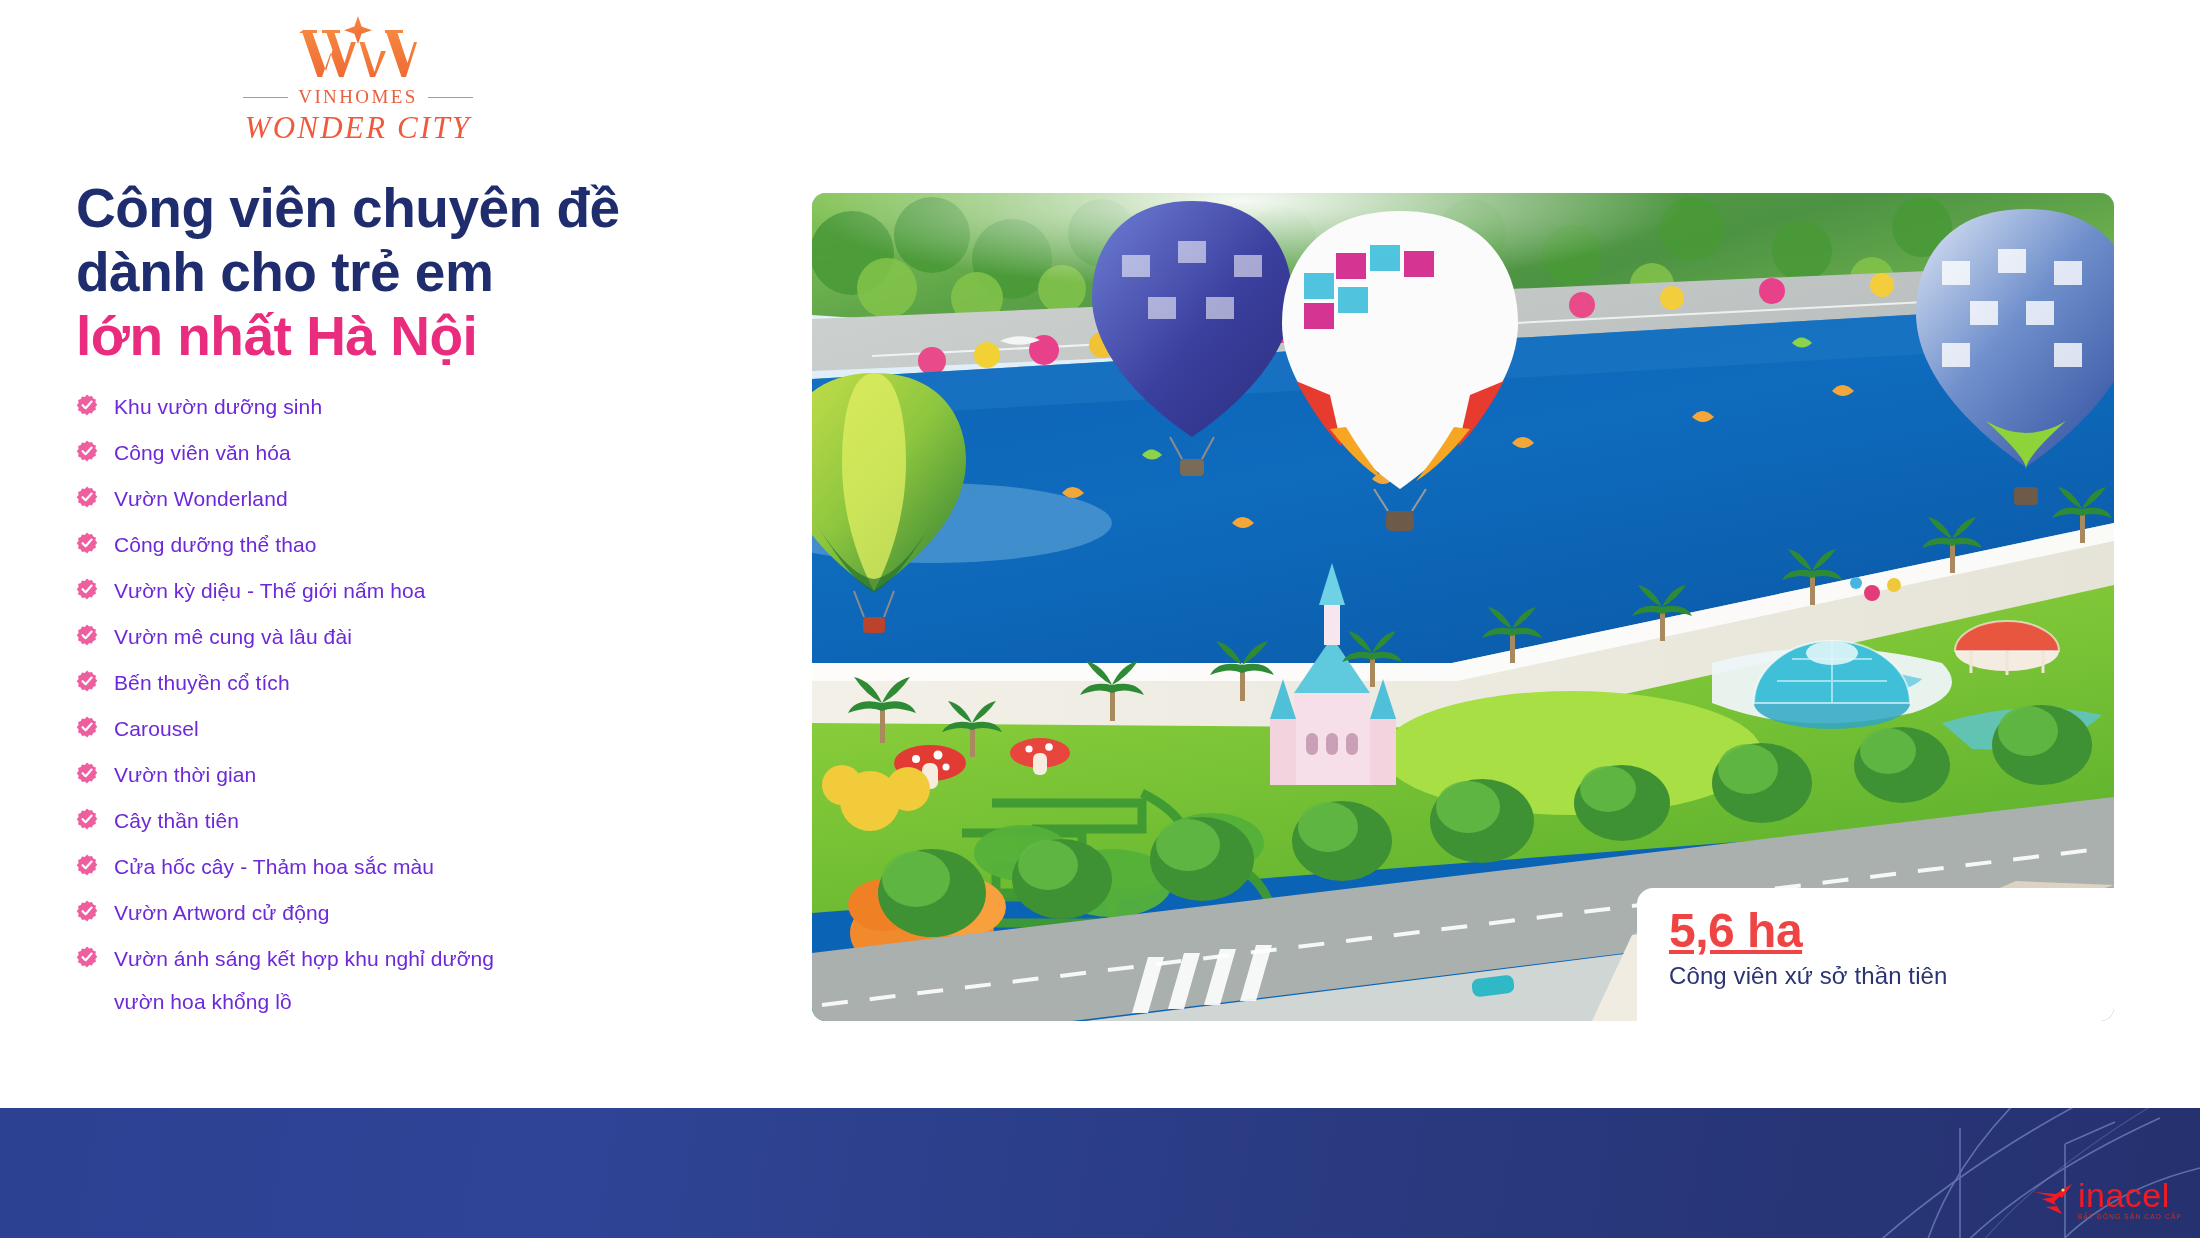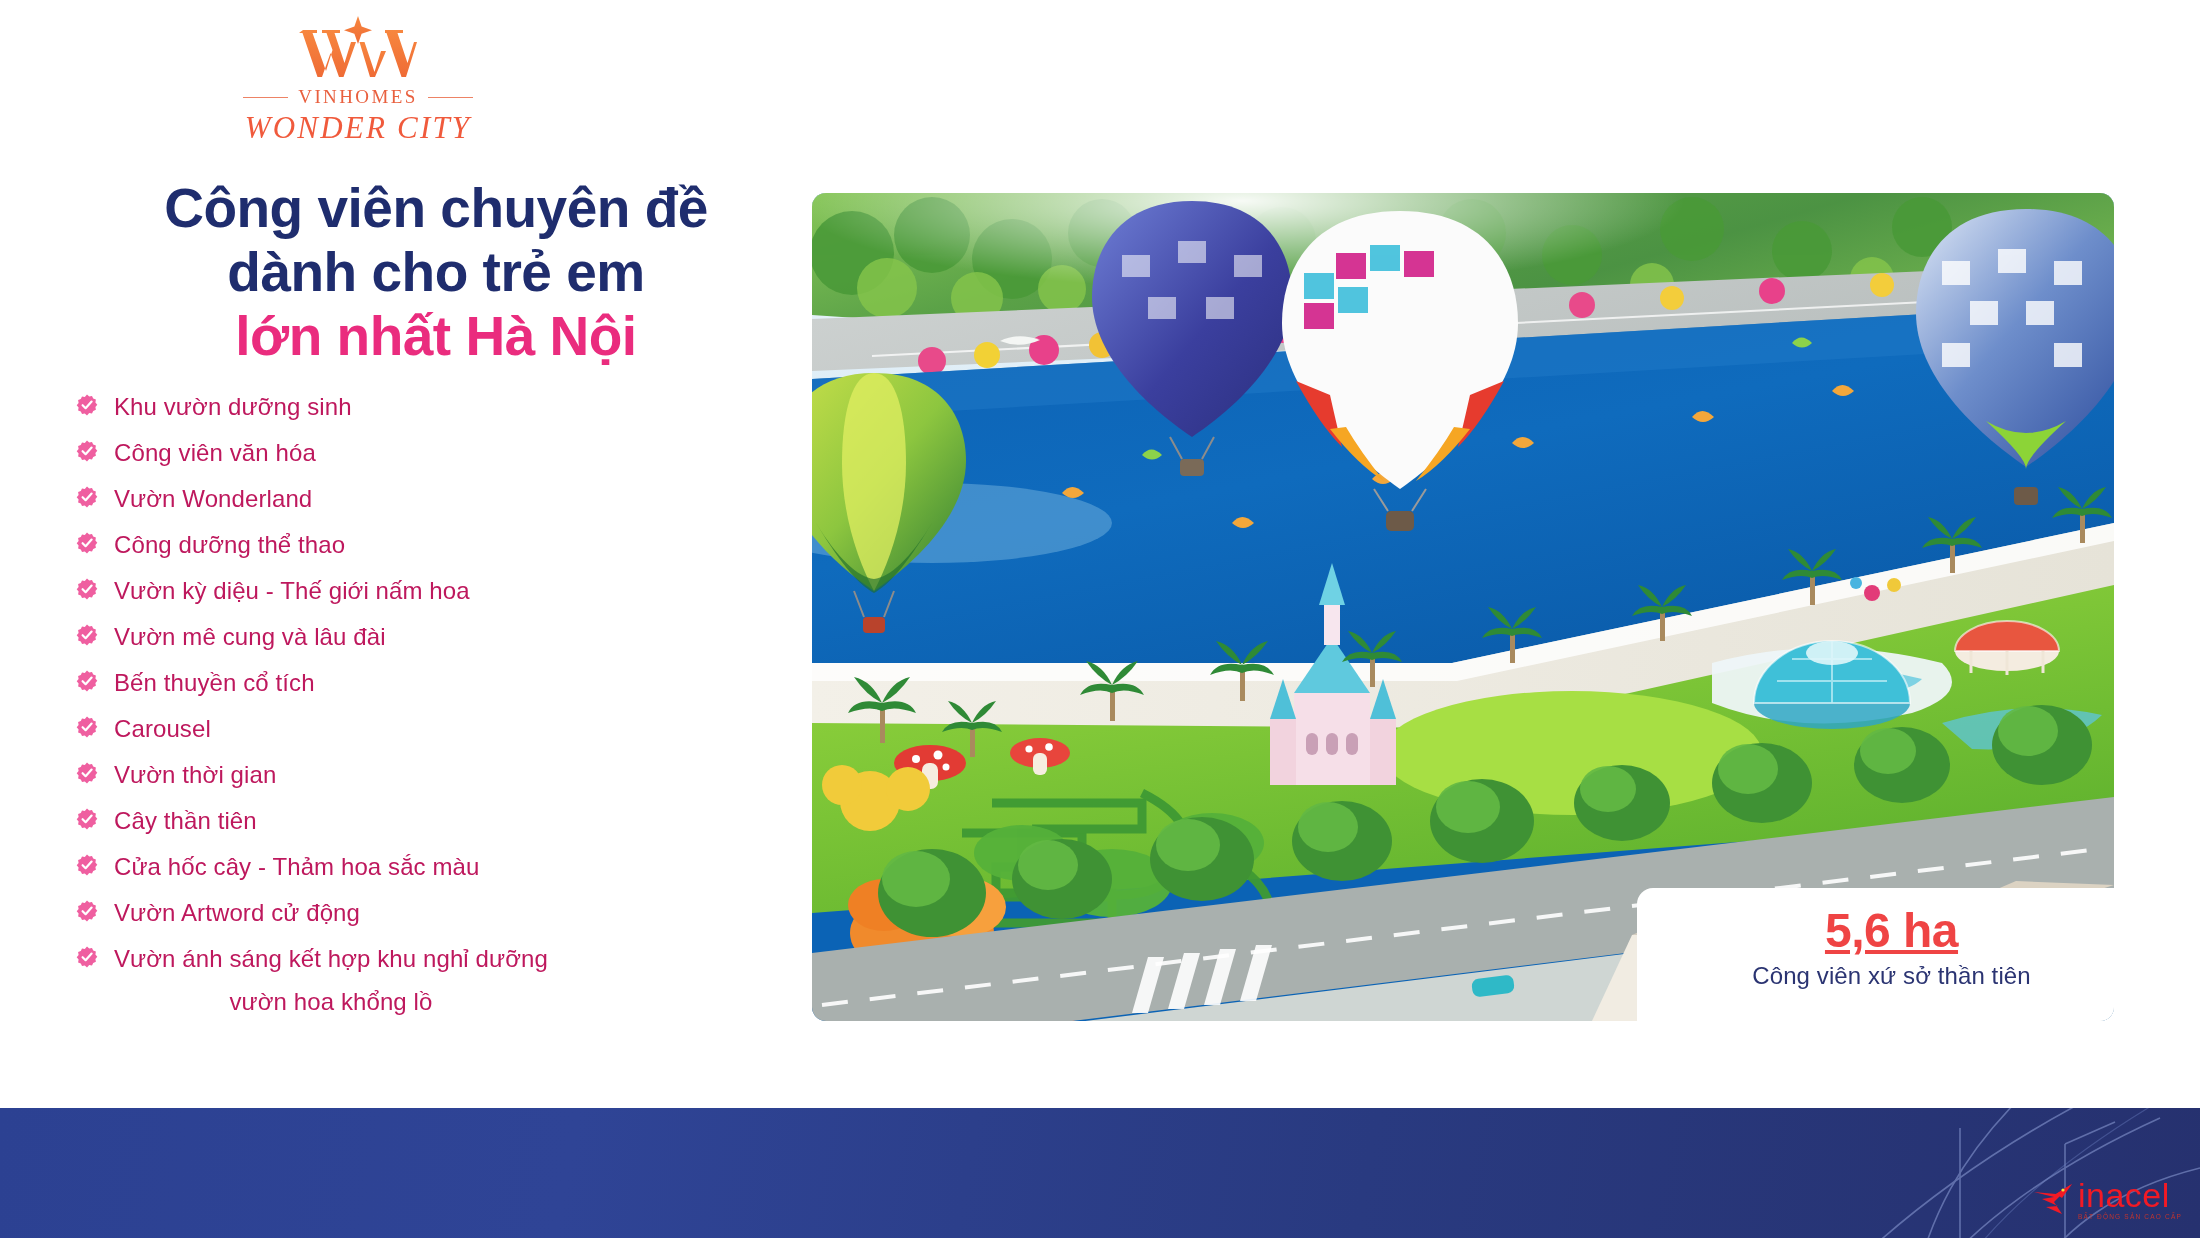--- a/index.html
+++ b/index.html
@@ -2,21 +2,21 @@
 <html><head>
 <meta charset="utf-8">
 <style>
   * { box-sizing: border-box; margin: 0; padding: 0; }
   html, body {
     width: 2200px; height: 1238px;
     background: #ffffff;
     font-family: "Liberation Sans", sans-serif;
     overflow: hidden;
   }
-  .slide { position: relative; width: 2200px; height: 1238px; background:#fff;text-align:center; }
+  .slide { position: relative; width: 2200px; height: 1238px; background:#fff; }
 
   
   .logo-wrap {
     position: absolute; left: 243px; top: 16px;
     width: 230px; height: 125px;
     display: flex; flex-direction: column; align-items: center; justify-content: flex-start;
   }
   .logo-mark { width: 118px; height: 62px; display:block; }
   .logo-brand-row {
     display: flex; align-items: center; gap: 10px;
@@ -49,21 +49,21 @@
   }
   .bullet-item {
     display: flex; align-items: flex-start; gap: 16px;
     margin-bottom: 3px;
   }
   .bullet-icon {
     flex: 0 0 auto; width: 22px; height: 22px; margin-top: 9px;
     display: block;
   }
   .bullet-text {
-    color: #be185d; font-size: 24px; line-height: 43px;
+    color: #6d28d9; font-size: 21px; line-height: 43px;
     letter-spacing: 0.1px; white-space: pre-line;
   }
 
   
   .render {
     position: absolute; left: 812px; top: 193px;
     width: 1302px; height: 828px;
     border-radius: 14px; overflow: hidden;
     background: #0b63b5;
   }

